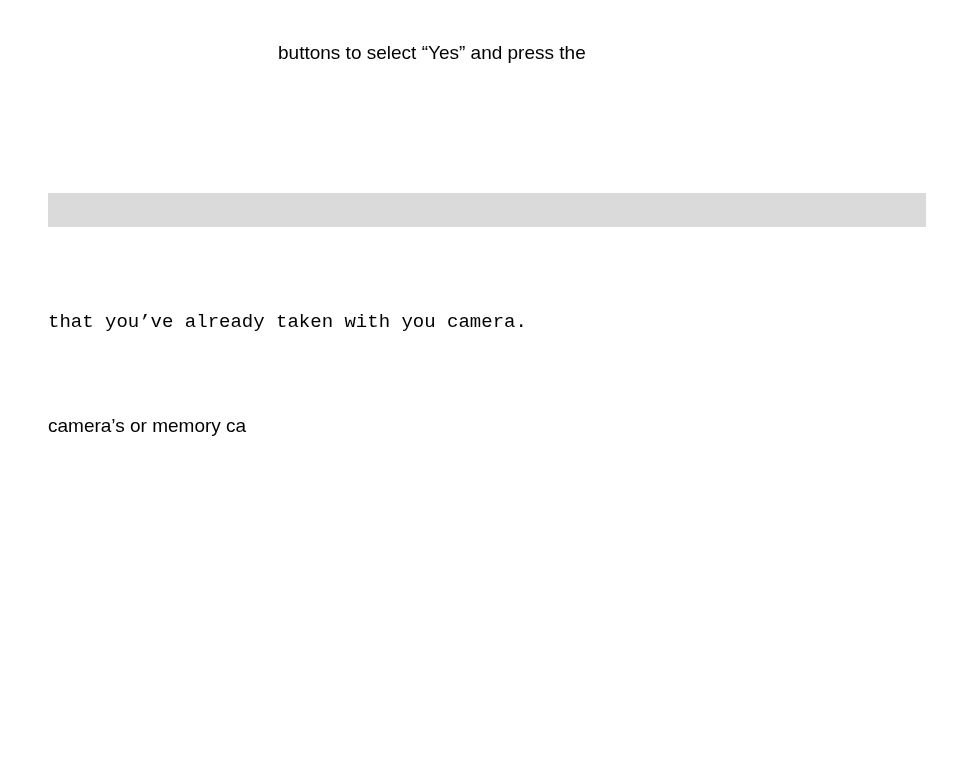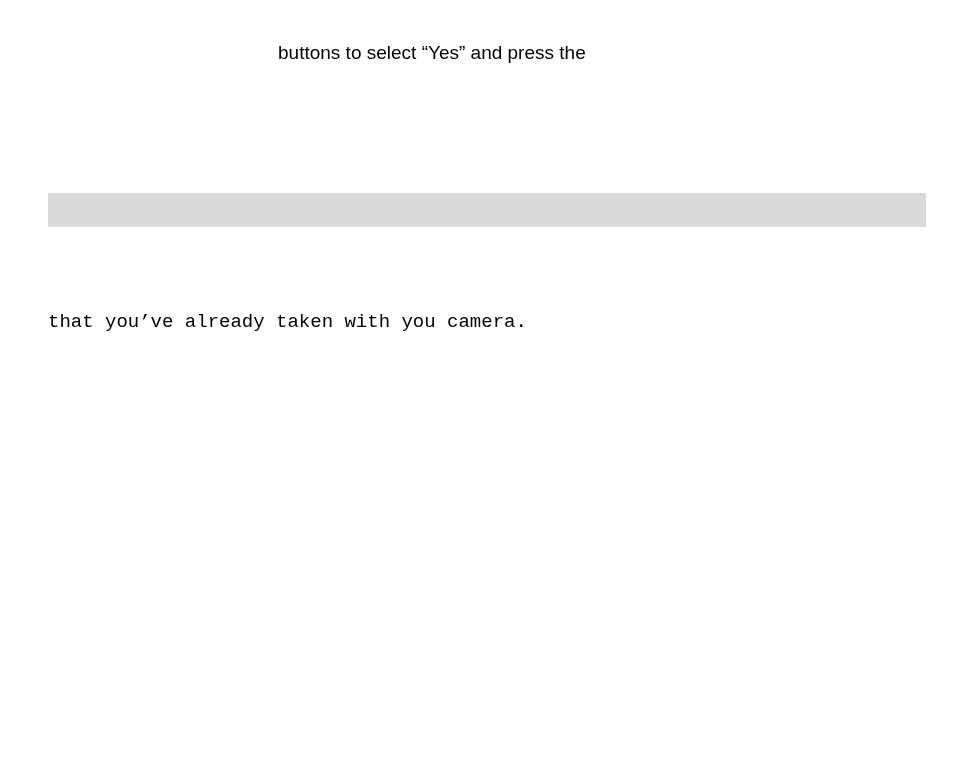--- a/index.html
+++ b/index.html
@@ -31,14 +31,15 @@
 <body>
 
 <div class="page">
 
   <div class="line" style="left:278px; top:42px;">buttons to select “Yes” and press the</div>
 
   <div class="bar" style="left:48px; top:193px; width:878px; height:34px;"></div>
 
   <div class="line" style="left:48px; top:311px;font-family:Liberation Mono, monospace;">that you’ve already taken with you camera.</div>
 
+  <div class="line" style="left:48px; top:415px;">camera’s or memory ca</div>
 
 </div>
 
 </body></html>

